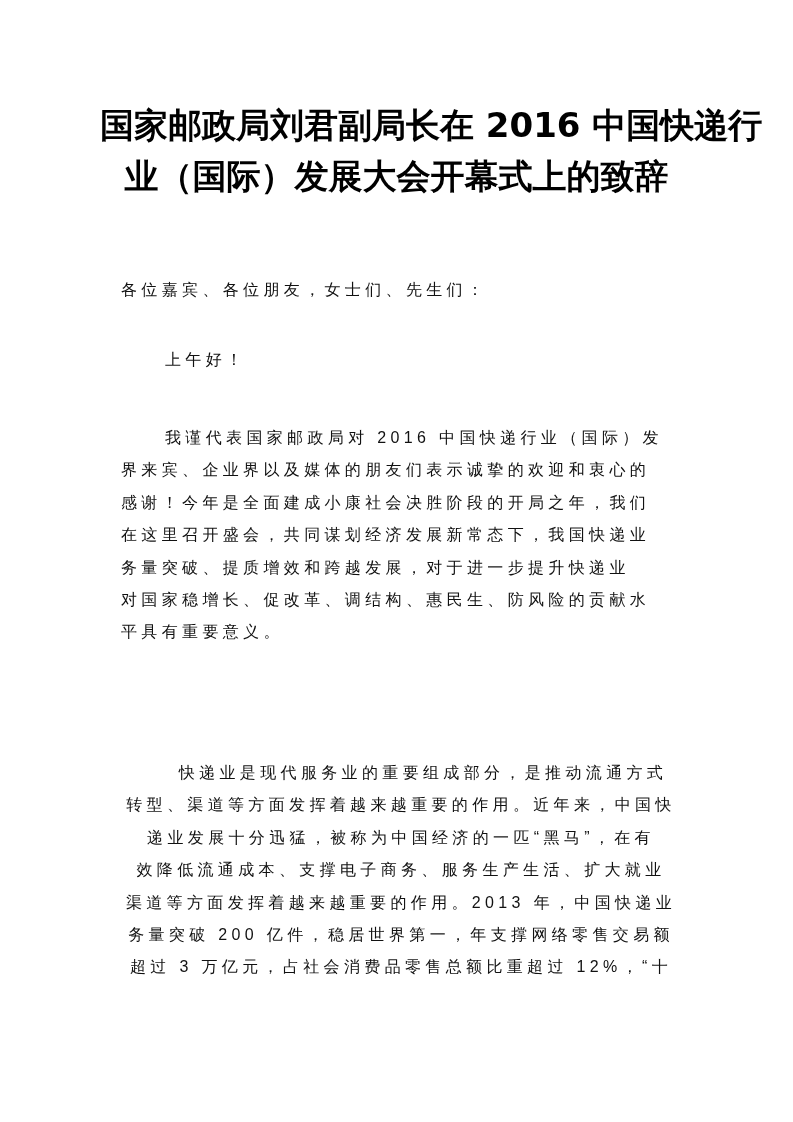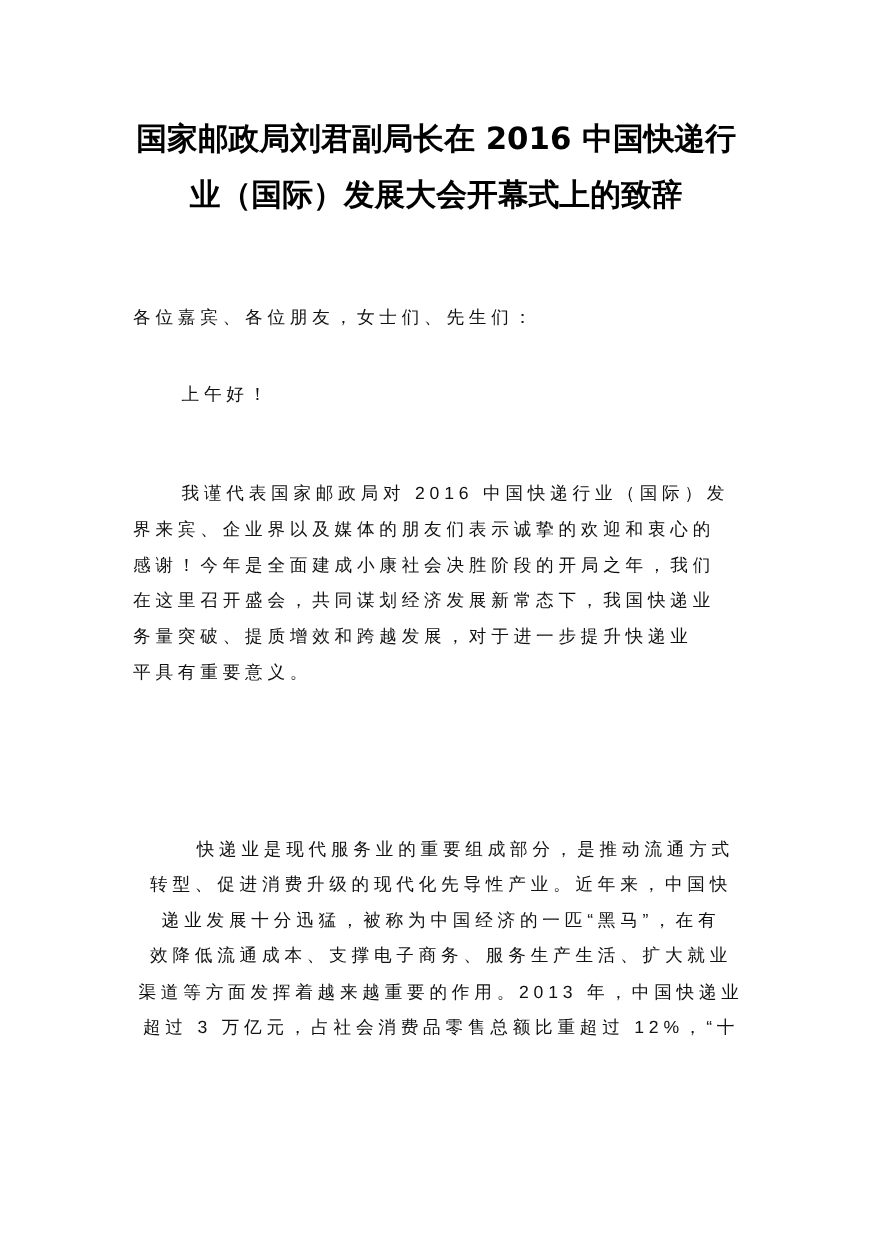--- a/index.html
+++ b/index.html
@@ -23,21 +23,21 @@
       background: #ffffff;
     }
     .title {
       position: absolute;
       left: 100px;
       width: 593px;
       top: 100px;
       text-align: center;
       font-family: "DejaVu Sans", "Liberation Sans", sans-serif;
       font-weight: bold;
-      font-size: 28px;
+      font-size: 34px;
       line-height: 51px;
       letter-spacing: 0px;
     }
     .title .line {
       display: block;
       white-space: nowrap;
     }
     .para {
       position: absolute;
       left: 121px;
@@ -51,21 +51,21 @@
       white-space: nowrap;
       height: 32.4px;
       line-height: 32.4px;
       letter-spacing: 4.35px;
     }
     .para .ln.indent {
       padding-left: 44px;
     }
     #greeting { top: 274px; }
     #morning  { top: 344px; }
-    #p1       { top: 422px; margin-top: 12px; }
+    #p1       { top: 422px; }
     #p2       { top: 757px; text-align: center; }
   </style>
 </head>
 <body>
 
 <div class="page">
 
   <h1 class="title" style="margin:0;">
     <span class="line">国家邮政局刘君副局长在 2016 中国快递行</span>
     <span class="line">业（国际）发展大会开幕式上的致辞</span>
@@ -78,25 +78,27 @@
   <div class="para" id="morning">
     <span class="ln indent">上午好！</span>
   </div>
 
   <div class="para" id="p1">
     <span class="ln indent">我谨代表国家邮政局对 2016 中国快递行业（国际）发</span>
     <span class="ln">界来宾、企业界以及媒体的朋友们表示诚挚的欢迎和衷心的</span>
     <span class="ln">感谢！今年是全面建成小康社会决胜阶段的开局之年，我们</span>
     <span class="ln">在这里召开盛会，共同谋划经济发展新常态下，我国快递业</span>
     <span class="ln">务量突破、提质增效和跨越发展，对于进一步提升快递业</span>
+    <span class="ln">对国家稳增长、促改革、调结构、惠民生、防风险的贡献水</span>
     <span class="ln">平具有重要意义。</span>
   </div>
 
   <div class="para" id="p2">
     <span class="ln indent">快递业是现代服务业的重要组成部分，是推动流通方式</span>
-    <span class="ln">转型、促进消费升级的现代化先导性产业。近年来，中国快</span>
+    <span class="ln">转型、渠道等方面发挥着越来越重要的作用。近年来，中国快</span>
     <span class="ln">递业发展十分迅猛，被称为中国经济的一匹“黑马”，在有</span>
     <span class="ln">效降低流通成本、支撑电子商务、服务生产生活、扩大就业</span>
     <span class="ln">渠道等方面发挥着越来越重要的作用。2013 年，中国快递业</span>
+    <span class="ln">务量突破 200 亿件，稳居世界第一，年支撑网络零售交易额</span>
     <span class="ln">超过 3 万亿元，占社会消费品零售总额比重超过 12%，“十</span>
   </div>
 
 </div>
 
 </body></html>

